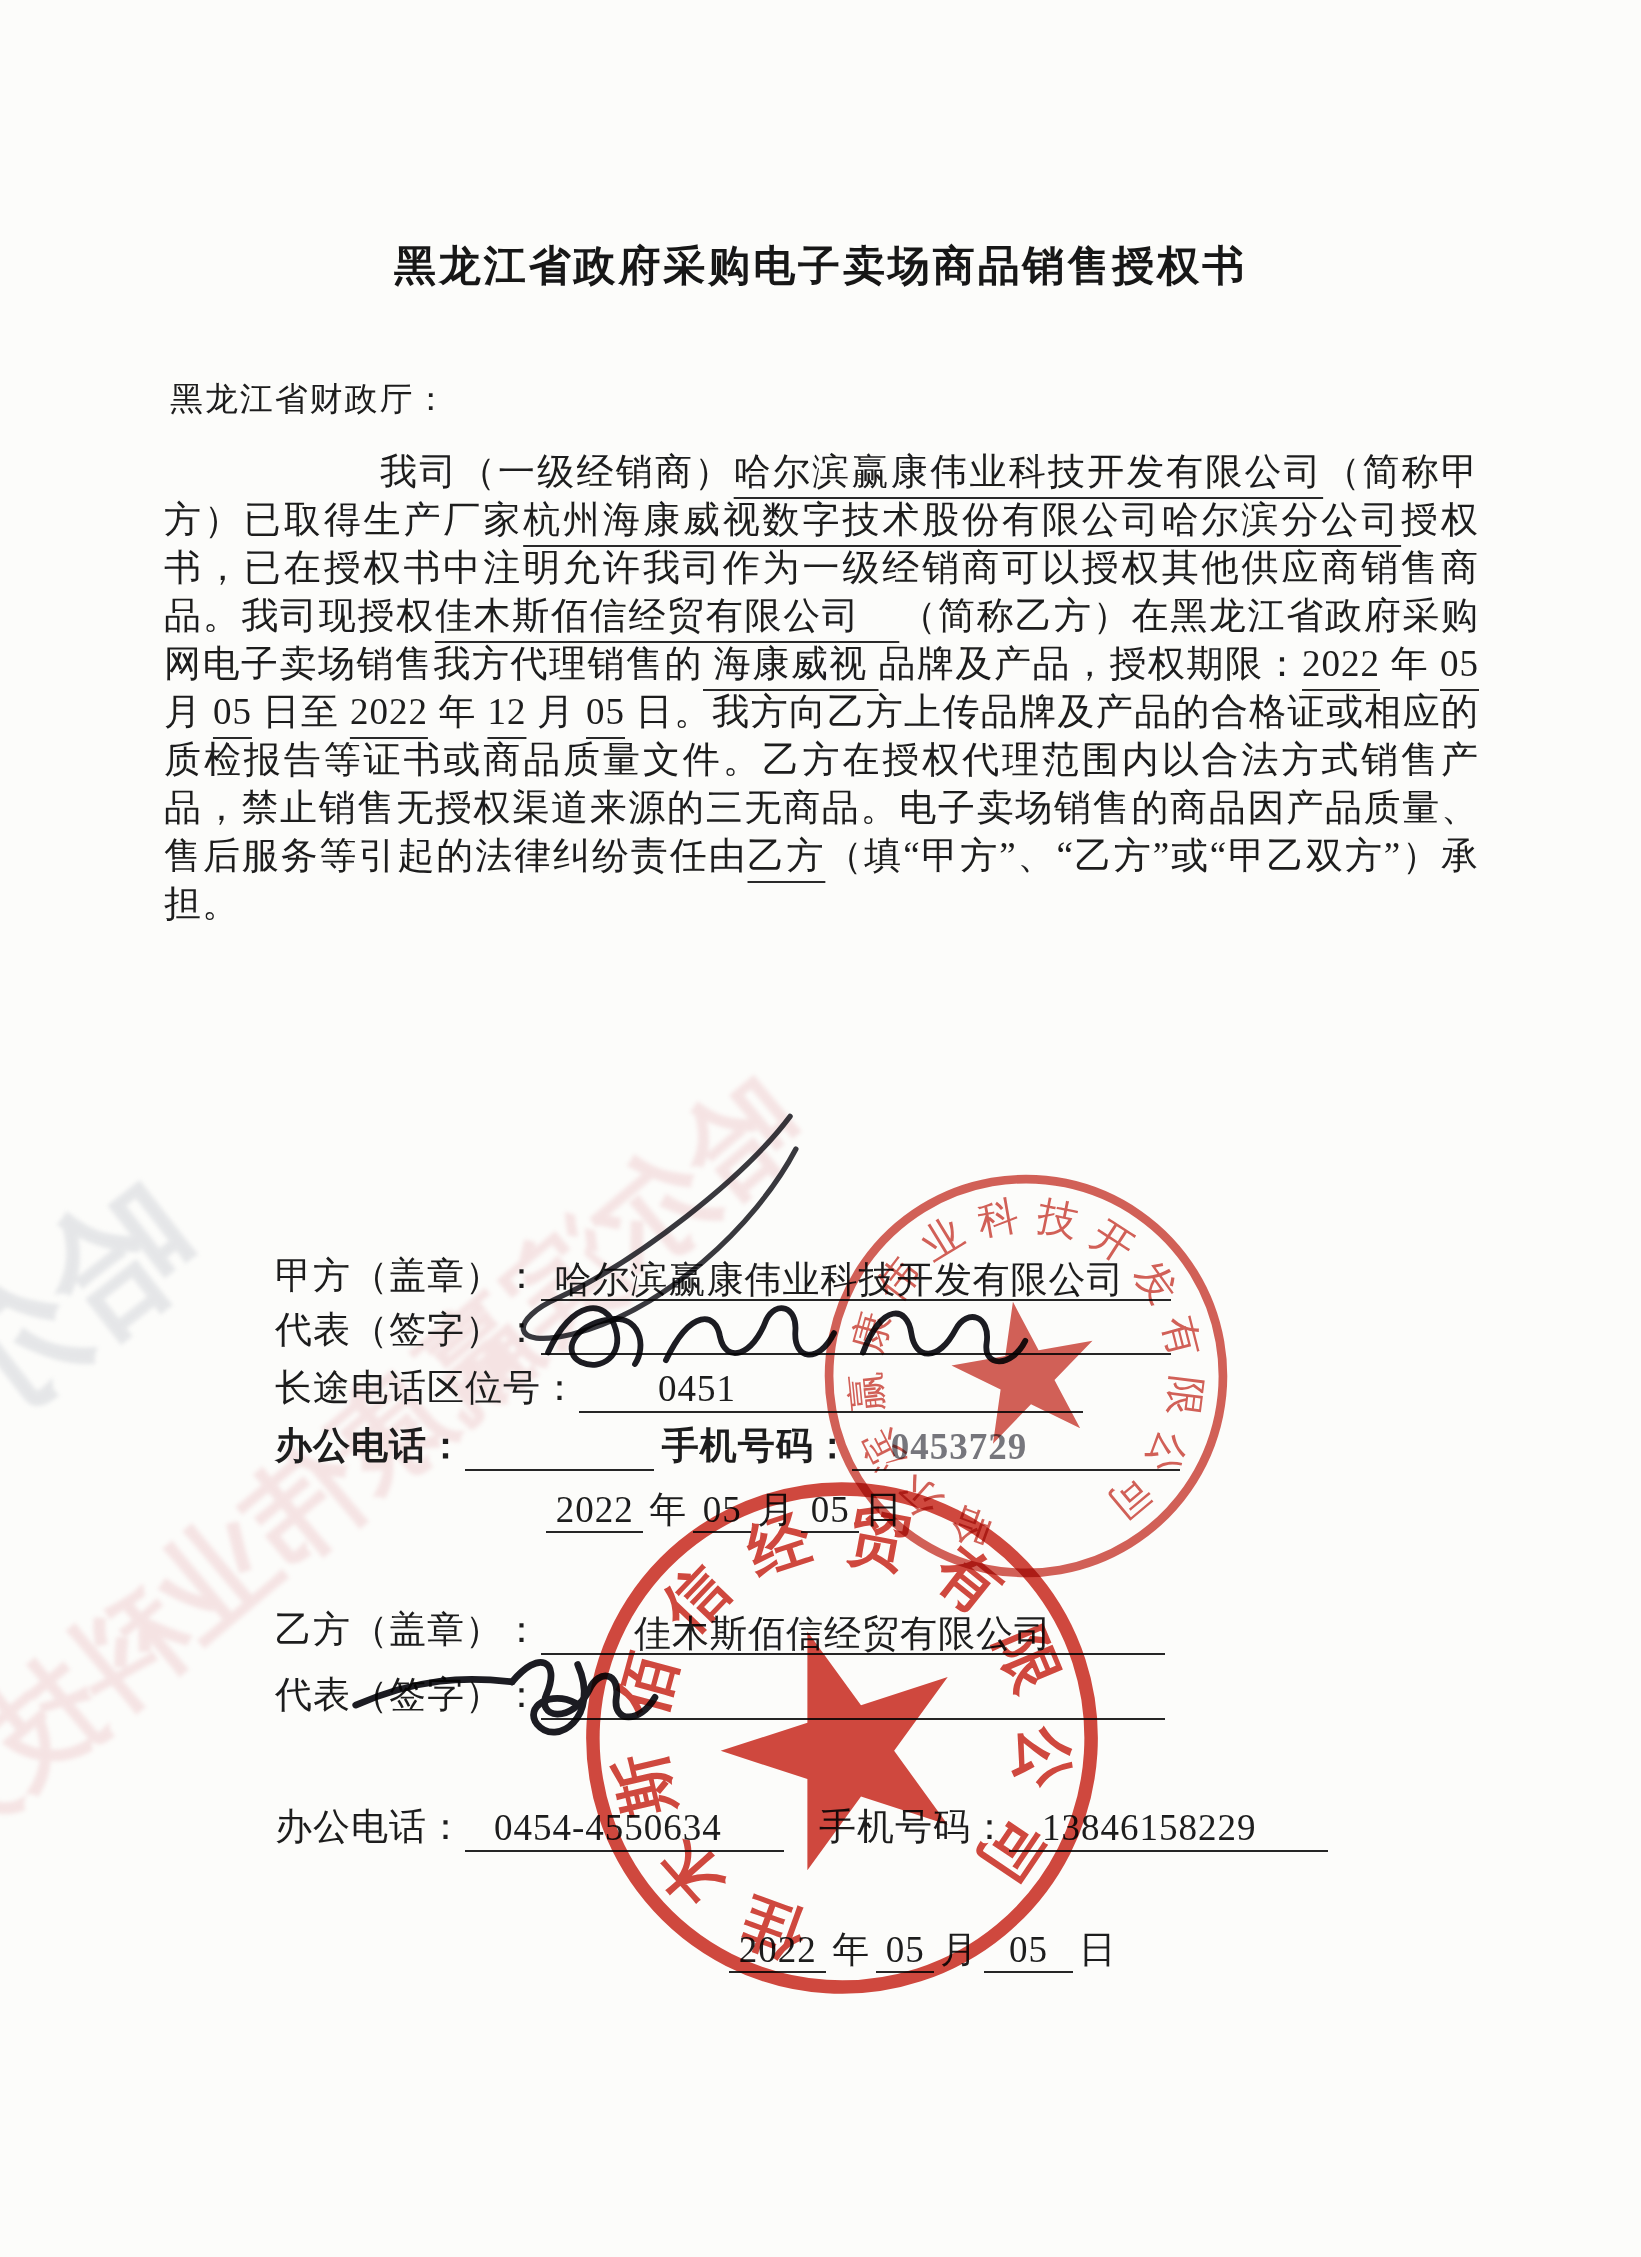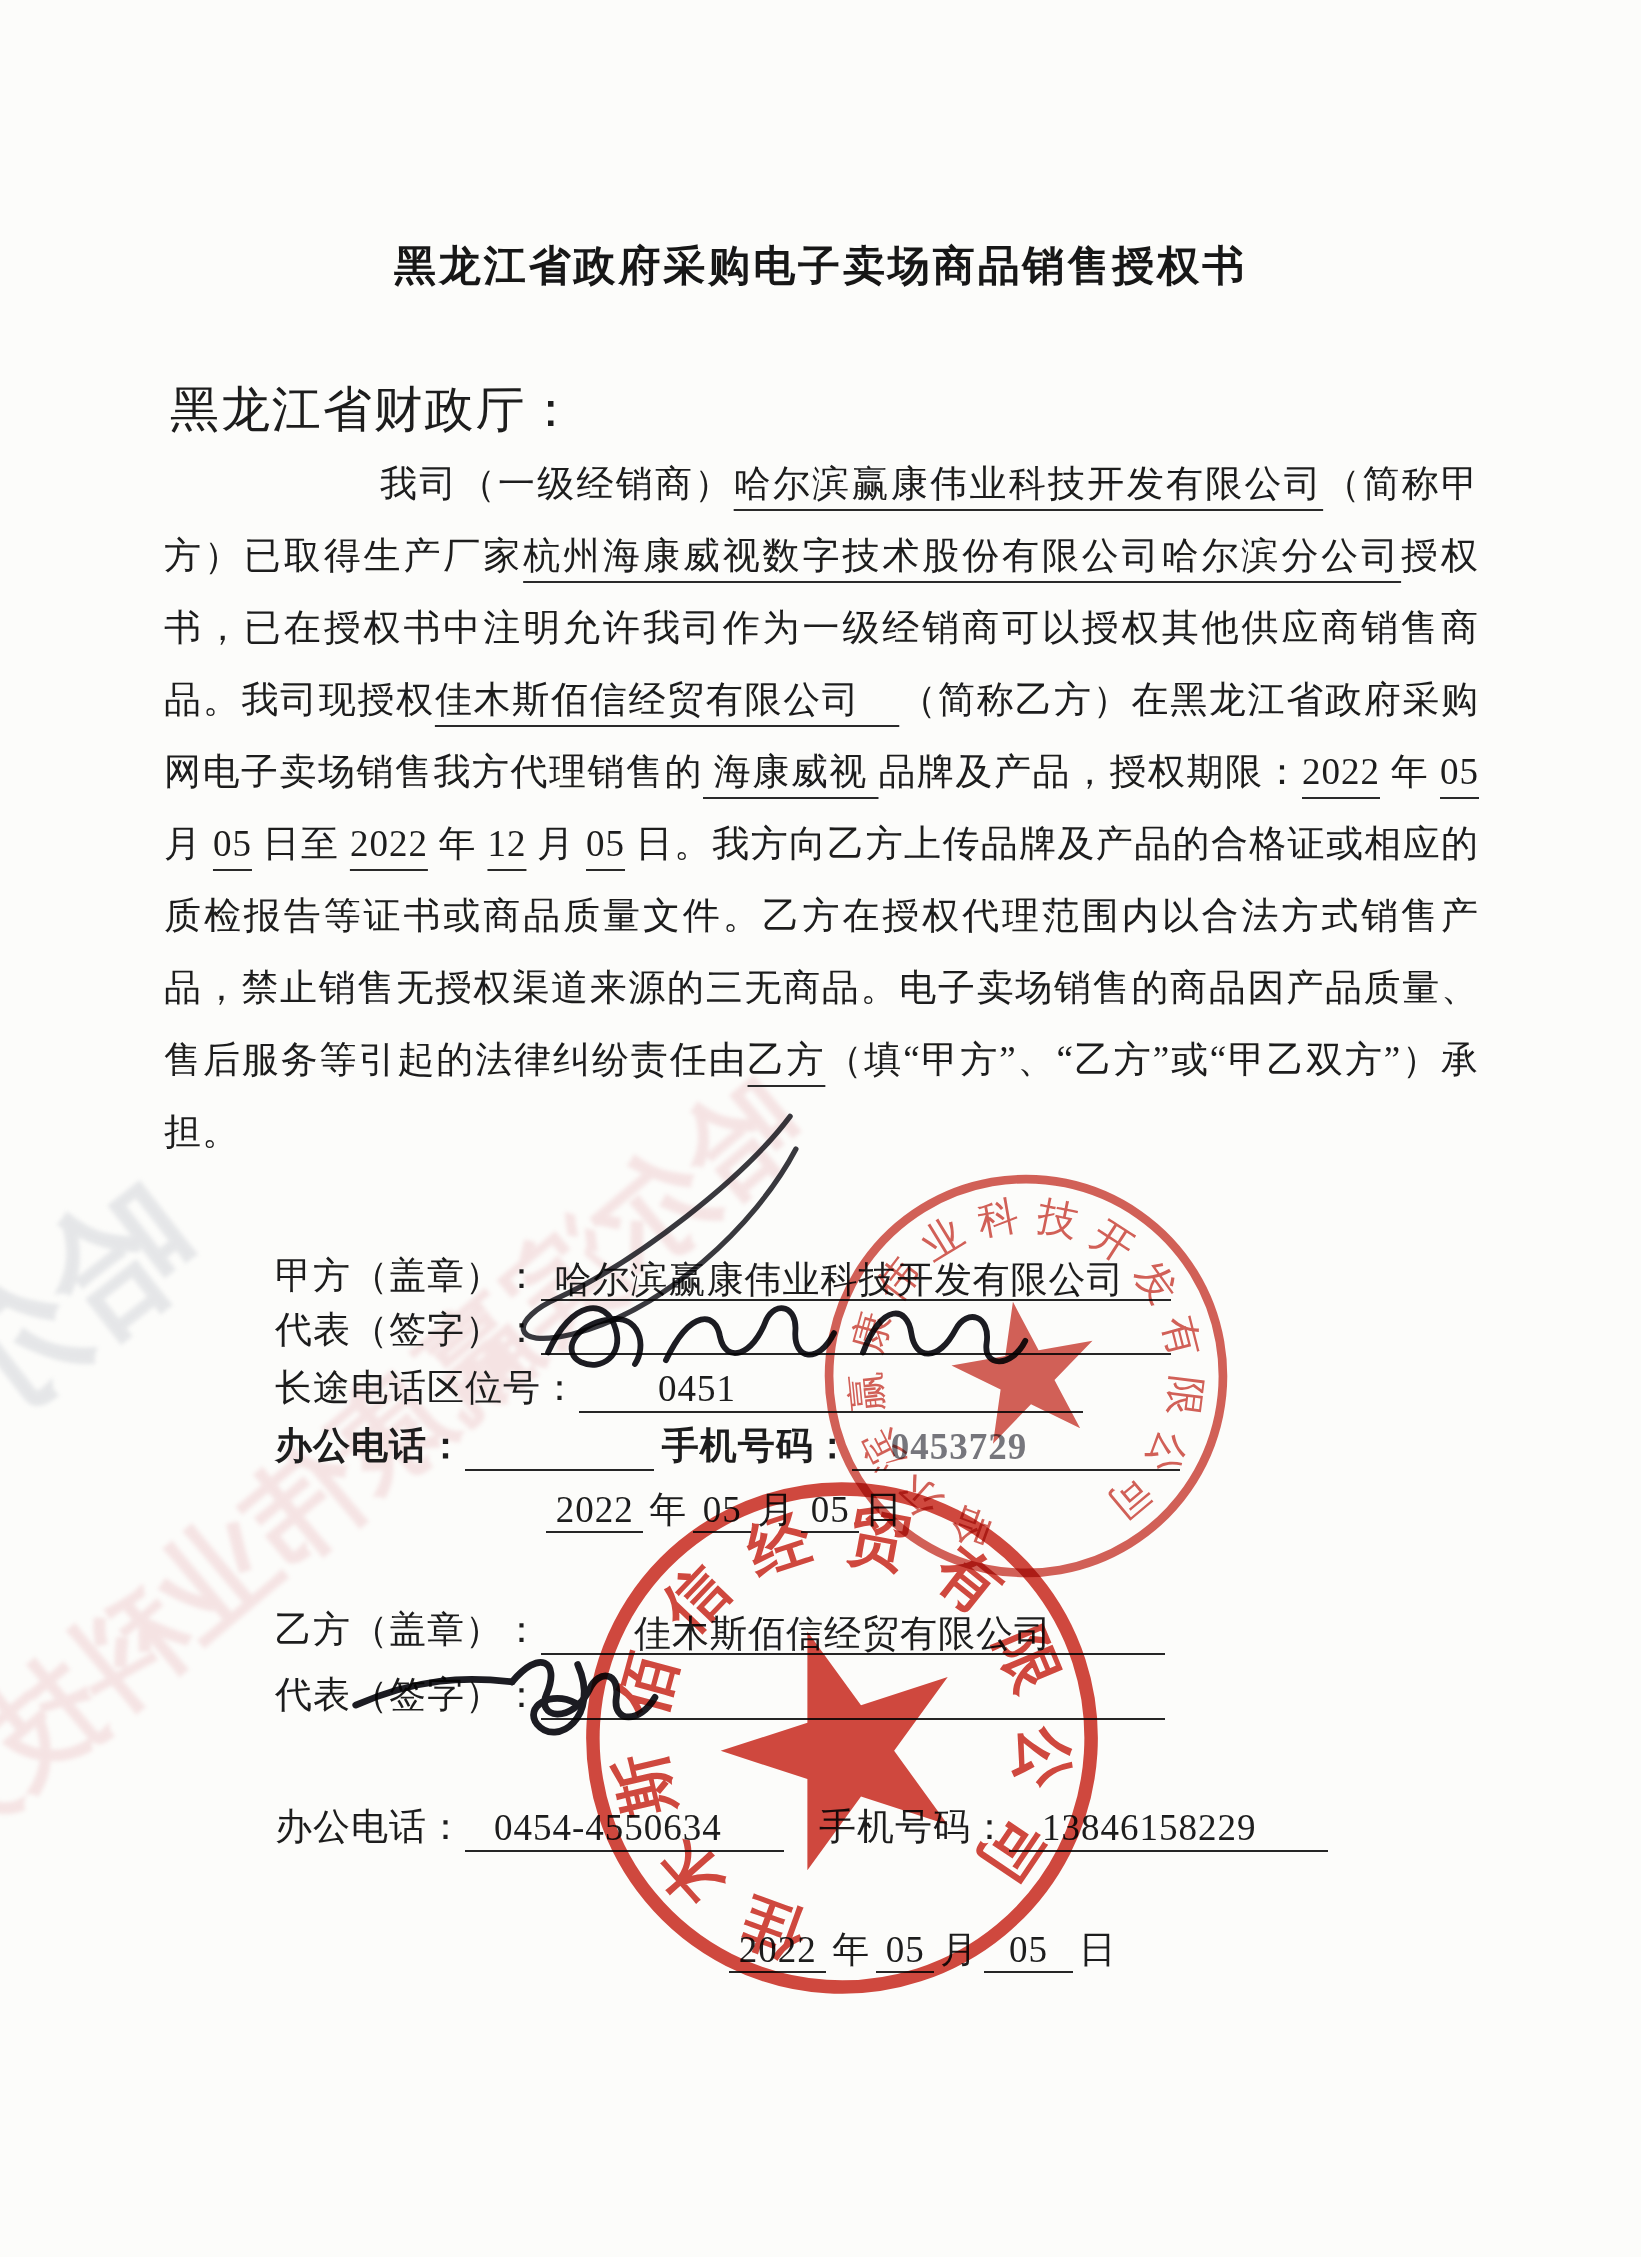--- a/index.html
+++ b/index.html
@@ -12,25 +12,25 @@
   .doc-title{
     position:absolute;top:238px;left:0;width:100%;text-align:center;
     font-family:"DejaVu Sans","Liberation Sans",sans-serif;
     font-weight:bold;font-size:42px;letter-spacing:2.9px;color:#171717;
   }
   .doc-subtitle{
     position:absolute;top:309px;left:0;width:100%;text-align:center;
     font-family:"DejaVu Sans","Liberation Sans",sans-serif;
     font-weight:bold;font-size:42px;letter-spacing:1.9px;color:#171717;
   }
-  .salutation{position:absolute;top:377px;left:170px;font-size:49px;letter-spacing:1.9px;}
+  .salutation{position:absolute;top:377px;left:170px;font-size:33px;letter-spacing:1.9px;}
   
   .body-para{
     position:absolute;top:448px;left:164px;width:1315px;
-    font-size:37px;line-height:72px;letter-spacing:1px;
+    font-size:37px;line-height:48px;letter-spacing:1px;
     text-align:justify;text-indent:216px;z-index:3;
   }
   .body-para .u{
     text-decoration:underline;text-decoration-thickness:2.4px;
     text-underline-offset:12.6px;text-decoration-color:#2a2a2a;
   }
   
   .row{position:absolute;font-size:37px;white-space:nowrap;z-index:3;letter-spacing:1px;}
   .lbl{display:inline-block;}
   .ul{display:inline-block;border-bottom:2.9px solid #262626;height:44px;vertical-align:bottom;}

